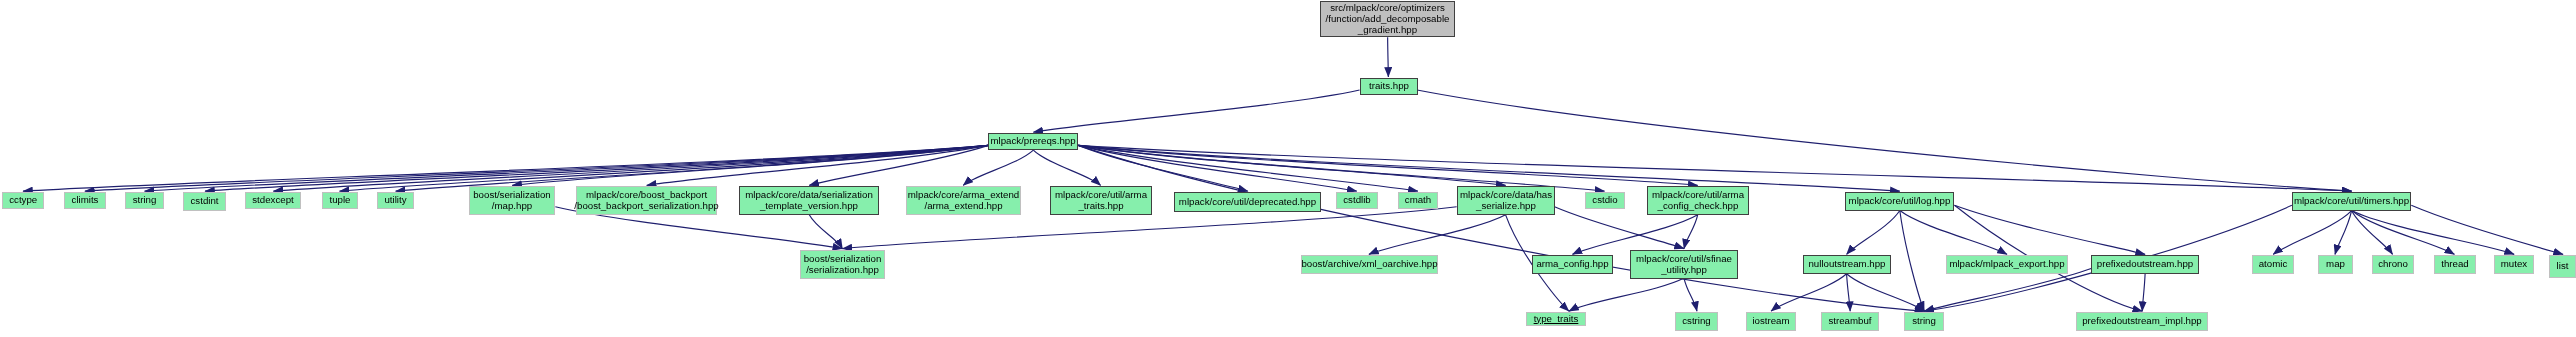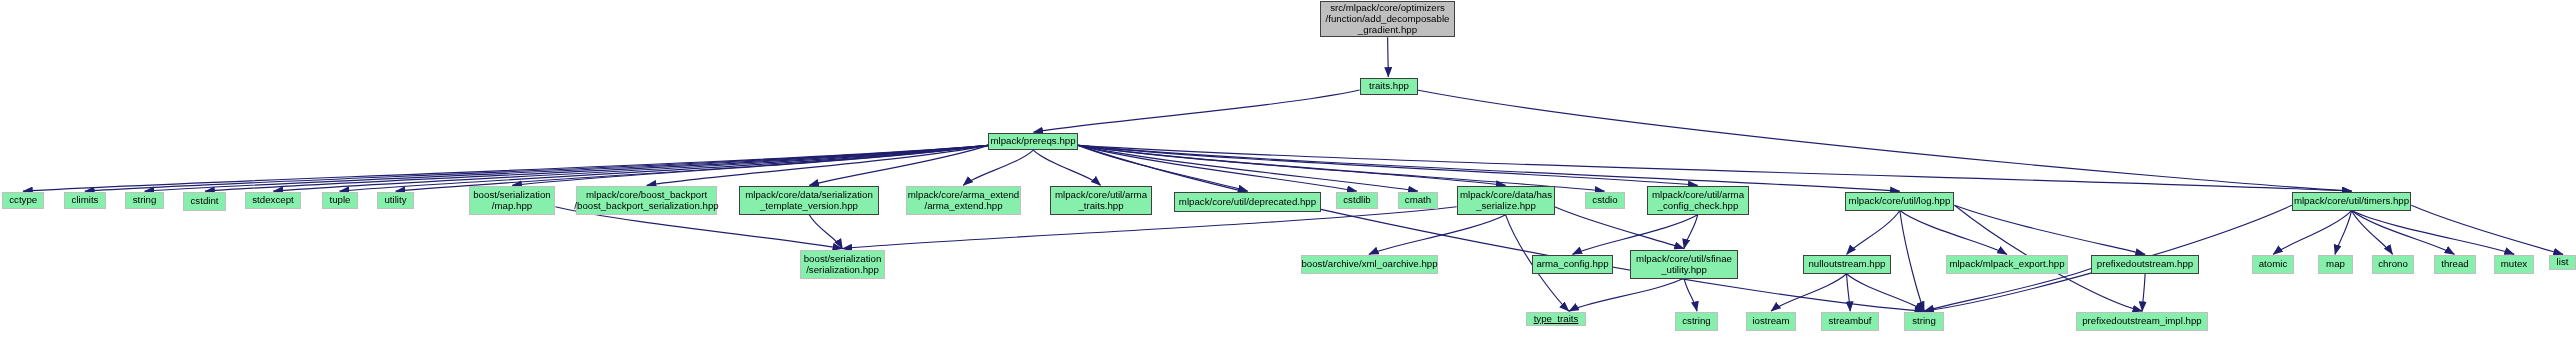--- a/index.html
+++ b/index.html
@@ -151,21 +151,21 @@
       <div class="node strong" style="left: 1630px; top: 250px; width: 108px; height: 29px;">mlpack/core/util/sfinae
 _utility.hpp</div>
       <div class="node strong" style="left: 1803px; top: 255px; width: 88px; height: 18.7px;">nulloutstream.hpp</div>
       <div class="node " style="left: 1946px; top: 255px; width: 122px; height: 18.7px;">mlpack/mlpack_export.hpp</div>
       <div class="node strong" style="left: 2091px; top: 255px; width: 108px; height: 18.7px;">prefixedoutstream.hpp</div>
       <div class="node " style="left: 2252px; top: 255px; width: 42px; height: 18.7px;">atomic</div>
       <div class="node " style="left: 2318px; top: 255px; width: 35px; height: 18.7px;">map</div>
       <div class="node " style="left: 2372px; top: 255px; width: 42px; height: 18.7px;">chrono</div>
       <div class="node " style="left: 2434px; top: 255px; width: 42px; height: 18.7px; text-align: center;">thread</div>
       <div class="node " style="left: 2494px; top: 255px; width: 40px; height: 18.7px;">mutex</div>
-      <div class="node " style="left: 2549px; top: 255px; width: 27px; height: 15px;">list</div>
+      <div class="node " style="left: 2549px; top: 255px; width: 27px; height: 23px;">list</div>
       <div class="node " style="left: 1526px; top: 312px; width: 60px; height: 14px; text-decoration: underline;">type_traits</div>
       <div class="node " style="left: 1675px; top: 312px; width: 43px; height: 18.7px;">cstring</div>
       <div class="node " style="left: 1746px; top: 312px; width: 50px; height: 18.7px;">iostream</div>
       <div class="node " style="left: 1821px; top: 312px; width: 58px; height: 18.7px;">streambuf</div>
       <div class="node " style="left: 1904px; top: 312px; width: 40px; height: 18.7px;">string</div>
       <div class="node " style="left: 2076px; top: 312px; width: 132px; height: 18.7px;">prefixedoutstream_impl.hpp</div>
     </div>
 </div>
 
 

